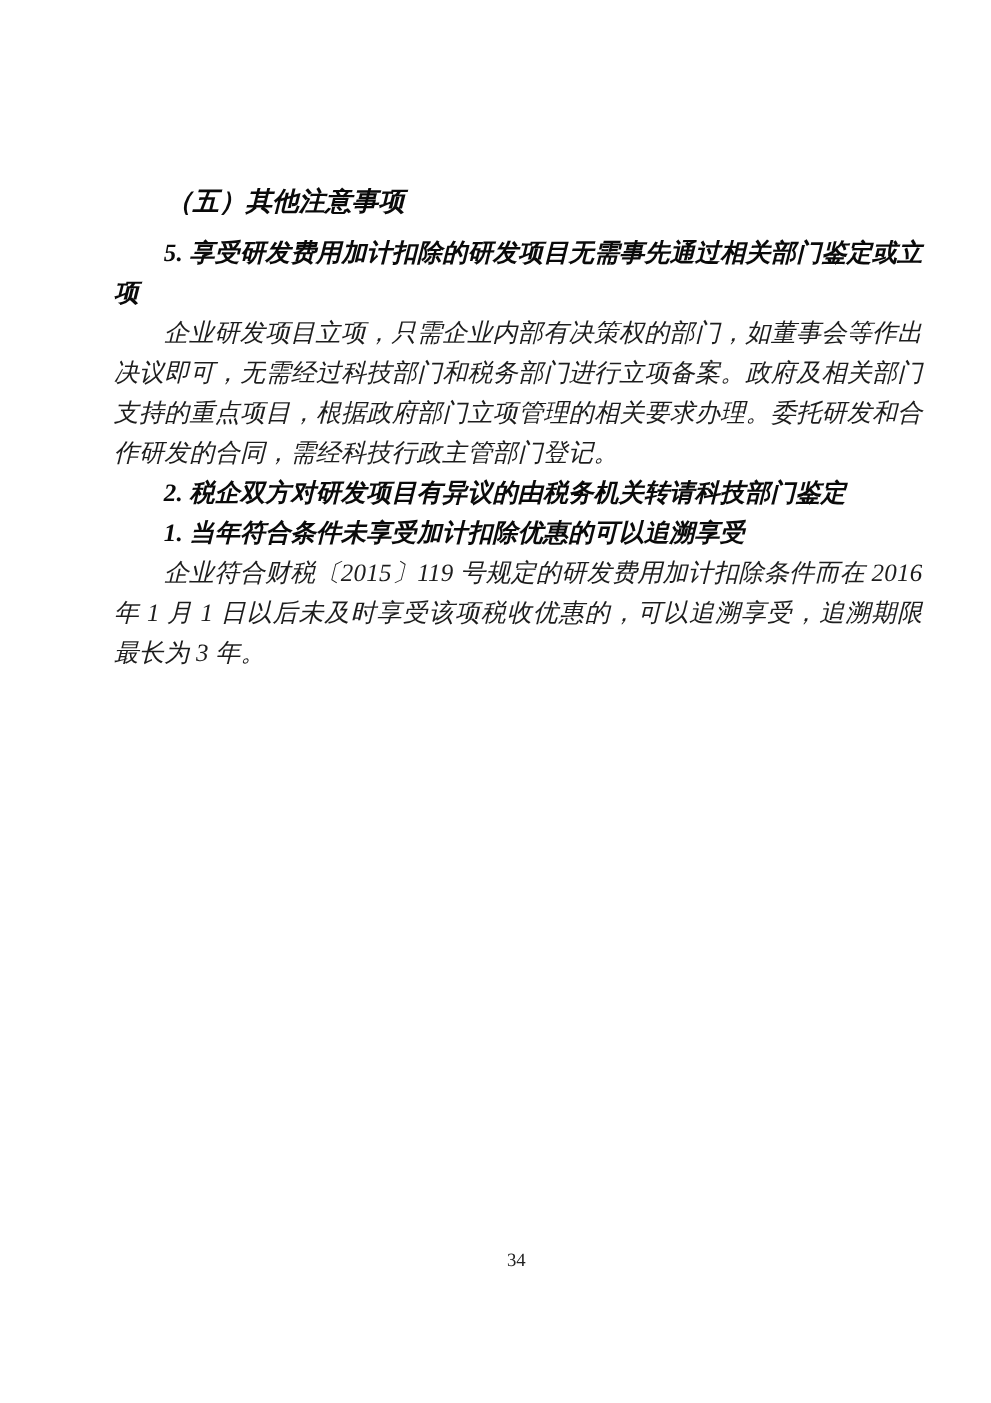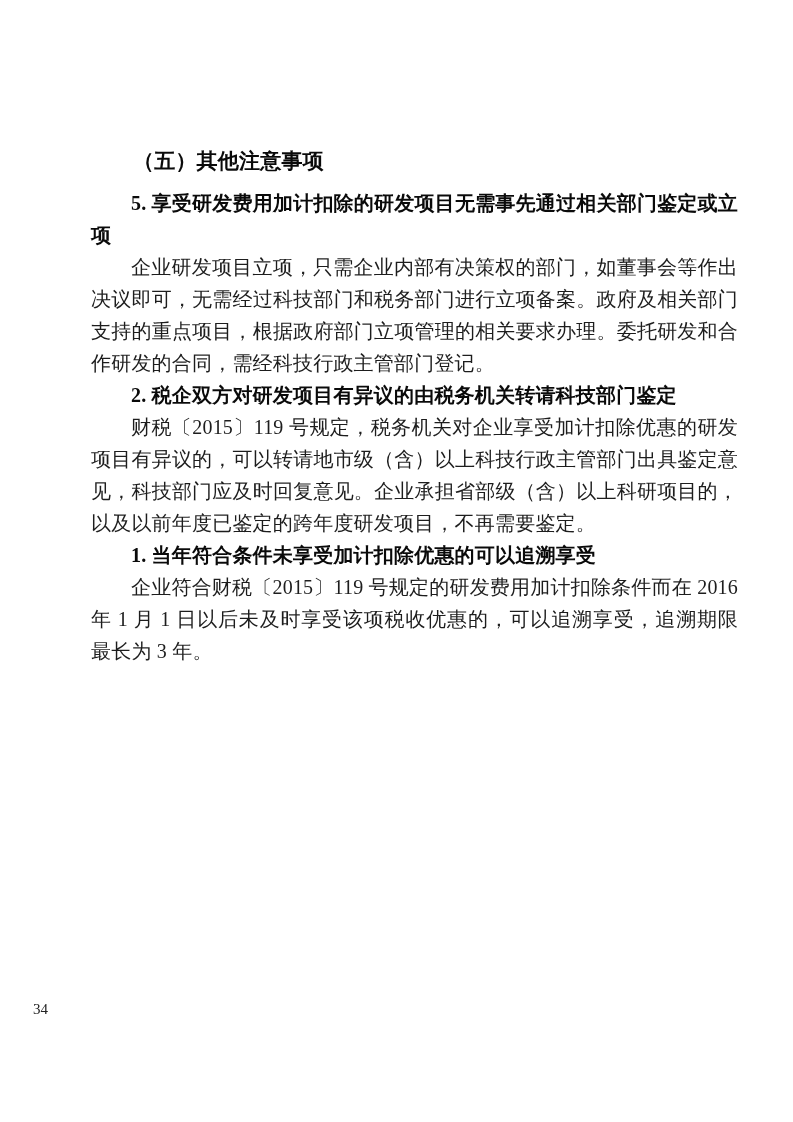--- a/index.html
+++ b/index.html
@@ -27,40 +27,42 @@
     color: #1d1d1d;
   }
   .block {
     margin: 0;
     font-size: 20px;
     line-height: 32px;
     text-align: justify;
     text-indent: 2em;
     letter-spacing: 0.2px;
     font-family: "Liberation Serif", "DejaVu Serif", serif;
+    font-style: italic;
   }
   .section-heading {
     font-weight: bold;
     font-size: 21px;
     color: #0a0a0a;
     margin-bottom: 10px;
     text-align: left;
   }
   .numbered-heading {
     font-weight: bold;
     color: #0a0a0a;
   }
   .paragraph {
     font-weight: normal;
   }
   .page-number {
     position: absolute;
     left: 0;
     right: 0;
     top: 1001px;
+    text-align: center;
     font-size: 15px;
     color: #222222;
     padding-left: 33px; 
     font-family: "Liberation Serif", "DejaVu Serif", serif;
   }
 </style>
 </head>
 <body>
 
 <div class="page">
@@ -69,21 +71,20 @@
 
     <p class="block section-heading">（五）其他注意事项</p>
 
     <p class="block numbered-heading">5. 享受研发费用加计扣除的研发项目无需事先通过相关部门鉴定或立项</p>
 
 
     <p class="block paragraph">企业研发项目立项，只需企业内部有决策权的部门，如董事会等作出决议即可，无需经过科技部门和税务部门进行立项备案。政府及相关部门支持的重点项目，根据政府部门立项管理的相关要求办理。委托研发和合作研发的合同，需经科技行政主管部门登记。</p>
 
     <p class="block numbered-heading">2. 税企双方对研发项目有异议的由税务机关转请科技部门鉴定</p>
 
-    <p class="block paragraph">财税〔2015〕119 号规定，税务机关对企业享受加计扣除优惠的研发项目有异议的，可以转请地市级（含）以上科技行政主管部门出具鉴定意见，科技部门应及时回复意见。企业承担省部级（含）以上科研项目的，以及以前年度已鉴定的跨年度研发项目，不再需要鉴定。</p>
 
 
     <p class="block numbered-heading">1. 当年符合条件未享受加计扣除优惠的可以追溯享受</p>
 
     <p class="block paragraph">企业符合财税〔2015〕119 号规定的研发费用加计扣除条件而在 2016 年 1 月 1 日以后未及时享受该项税收优惠的，可以追溯享受，追溯期限最长为 3 年。</p>
 
   </div>
 
   <div class="page-number">34</div>
 

